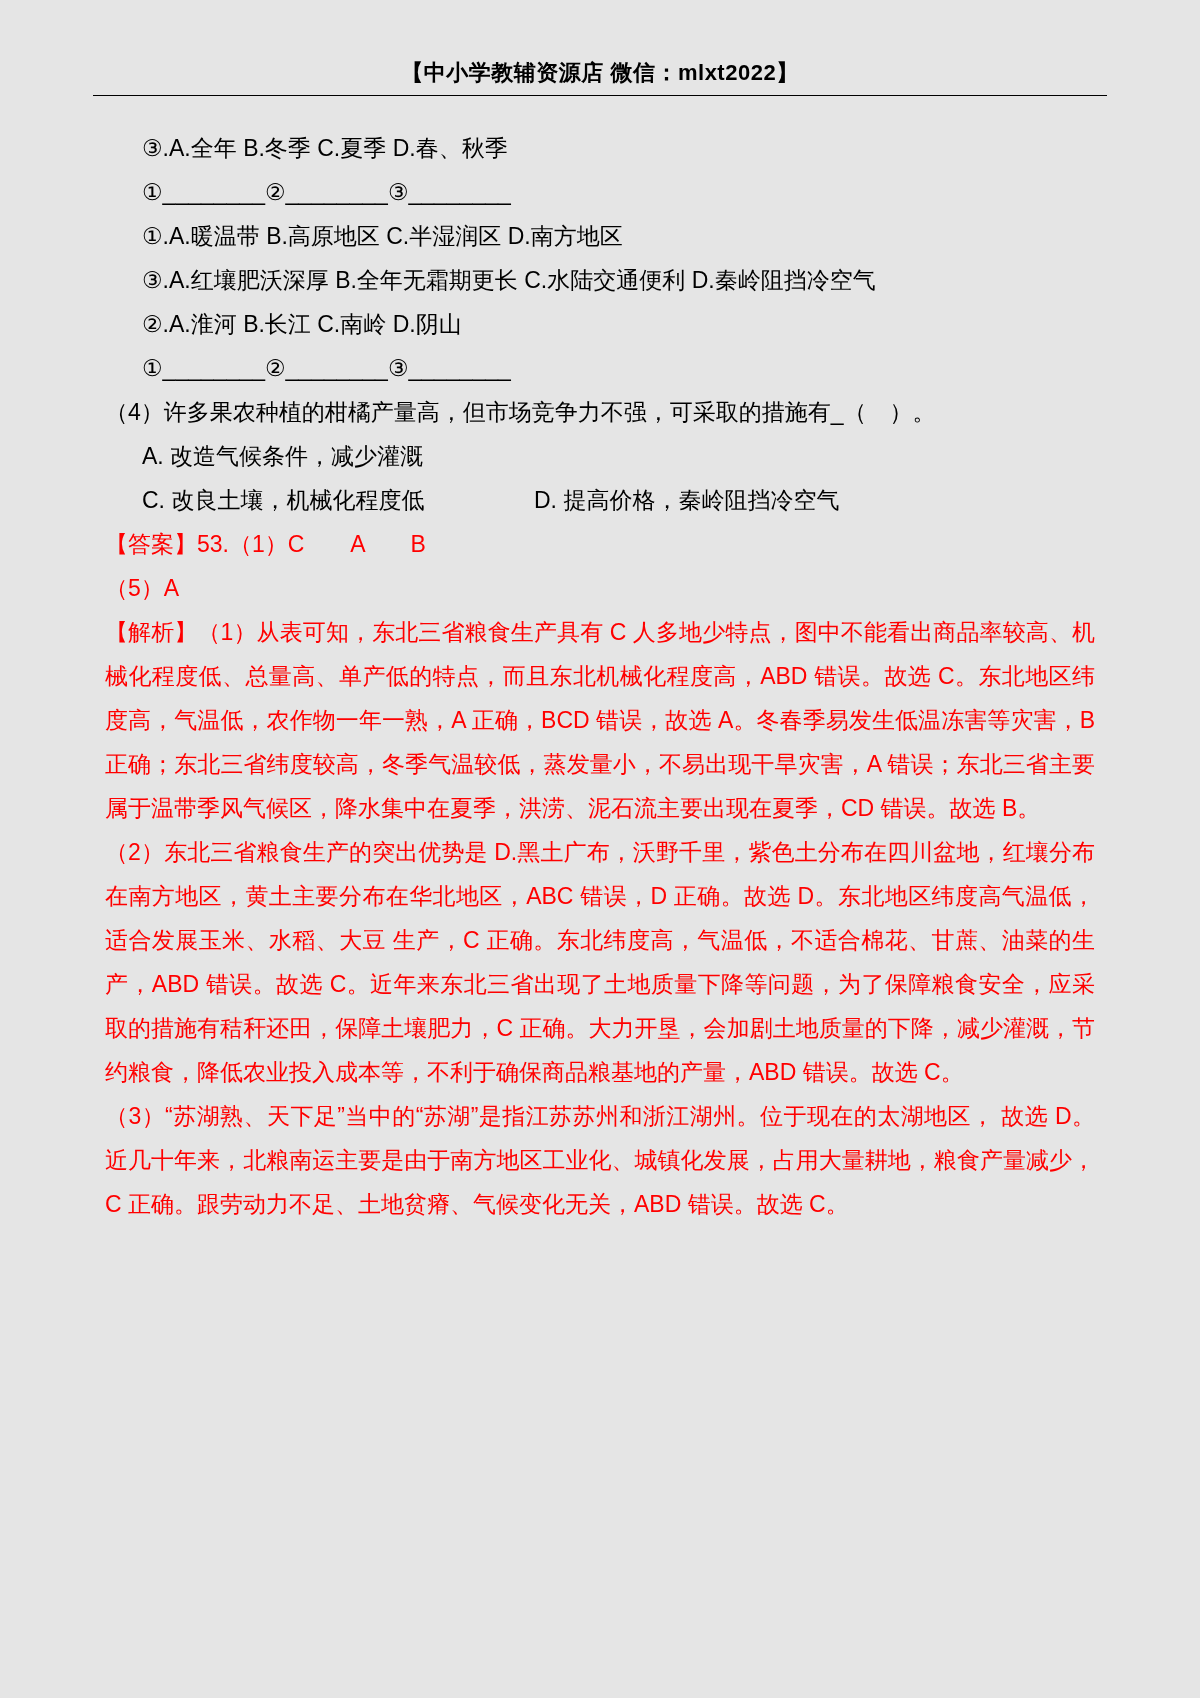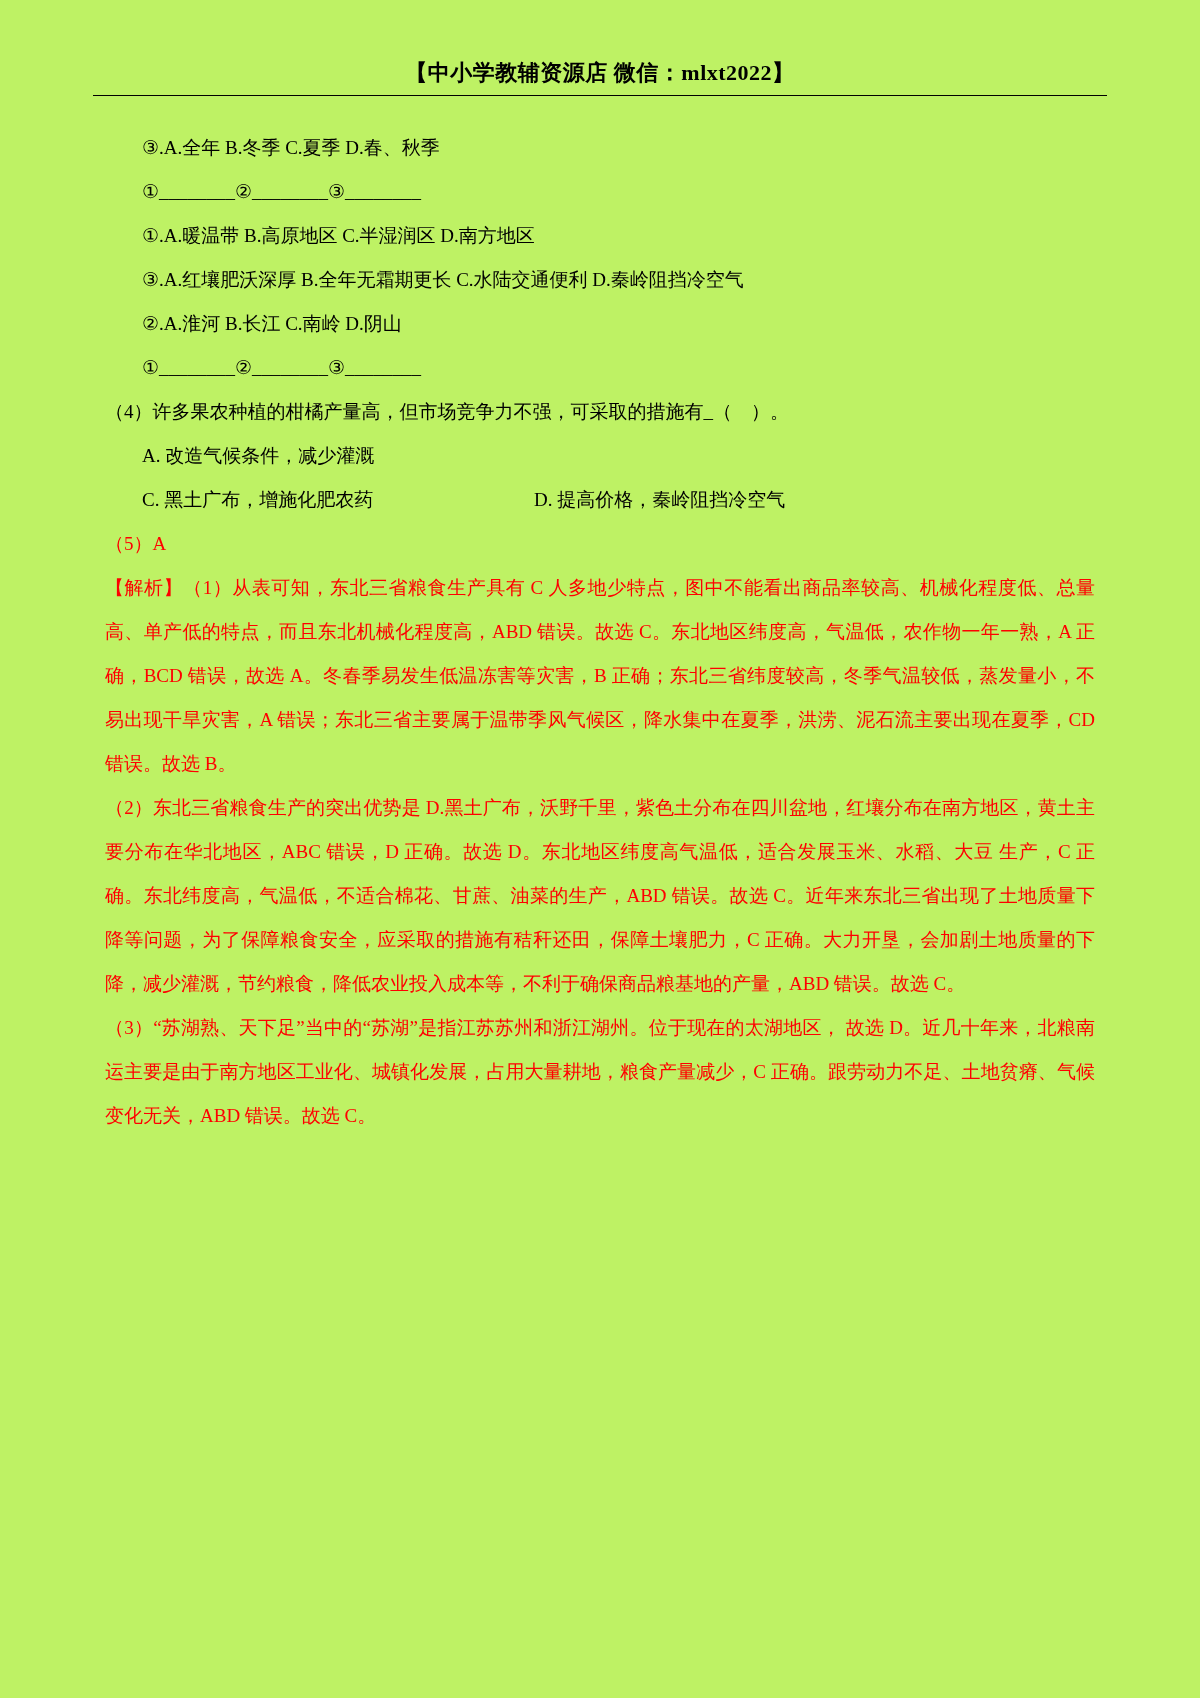--- a/index.html
+++ b/index.html
@@ -5,24 +5,24 @@
   html, body {
     margin: 0;
     padding: 0;
     background: #ffffff;
   }
   .page {
     position: relative;
     width: 1200px;
     height: 1698px;
     margin: 0 auto;
-    background: #bef264;
+    background: #e5e5e5;
     box-sizing: border-box;
     padding: 58px 105px 40px 105px;
-    font-family: Liberation Serif, serif;
+    font-family: Liberation Sans, sans-serif;
     color: #000000;
     overflow: hidden;
   }
   .doc-header {
     text-align: center;
   }
   .header-title {
     font-size: 22px;
     font-weight: bold;
     line-height: 30px;
@@ -31,21 +31,21 @@
   .header-rule {
     border: none;
     border-top: 1.6px solid #000000;
     margin: 7px -12px 0 -12px;
   }
   .doc-body {
     margin-top: 30px;
   }
   p.para {
     margin: 0;
-    font-size: 19px;
+    font-size: 23px;
     line-height: 44px;
     text-align: justify;
     white-space: pre-wrap;
     word-break: break-all;
     color: var(--body-black, #000000);
   }
   p.para.indent {
     padding-left: 37px;
   }
   p.para.red {
@@ -84,24 +84,25 @@
     <p class="para indent">③.A.红壤肥沃深厚 B.全年无霜期更长 C.水陆交通便利 D.秦岭阻挡冷空气</p>
     <p class="para indent">②.A.淮河 B.长江 C.南岭 D.阴山</p>
     <p class="para indent">①________②________③________</p>
 
     <p class="para">（4）许多果农种植的柑橘产量高，但市场竞争力不强，可采取的措施有_（　）。</p>
 
     <p class="para indent options-row">
       <span class="opt-left">A. 改造气候条件，减少灌溉</span>
     </p>
     <p class="para indent options-row">
-      <span class="opt-left">C. 黑土广布，增施化肥农药</span>
+      <span class="opt-left">C. 改良土壤，机械化程度低</span>
       <span class="opt-right">D. 提高价格，秦岭阻挡冷空气</span>
     </p>
 
+    <p class="para red">【答案】53.（1）C　　A　　B</p>
     <p class="para red">（5）A</p>
 
     <p class="para red">【解析】（1）从表可知，东北三省粮食生产具有 C 人多地少特点，图中不能看出商品率较高、机械化程度低、总量高、单产低的特点，而且东北机械化程度高，ABD 错误。故选 C。东北地区纬度高，气温低，农作物一年一熟，A 正确，BCD 错误，故选 A。冬春季易发生低温冻害等灾害，B 正确；东北三省纬度较高，冬季气温较低，蒸发量小，不易出现干旱灾害，A 错误；东北三省主要属于温带季风气候区，降水集中在夏季，洪涝、泥石流主要出现在夏季，CD 错误。故选 B。</p>
     <p class="para red">（2）东北三省粮食生产的突出优势是 D.黑土广布，沃野千里，紫色土分布在四川盆地，红壤分布在南方地区，黄土主要分布在华北地区，ABC 错误，D 正确。故选 D。东北地区纬度高气温低，适合发展玉米、水稻、大豆 生产，C 正确。东北纬度高，气温低，不适合棉花、甘蔗、油菜的生产，ABD 错误。故选 C。近年来东北三省出现了土地质量下降等问题，为了保障粮食安全，应采取的措施有秸秆还田，保障土壤肥力，C 正确。大力开垦，会加剧土地质量的下降，减少灌溉，节约粮食，降低农业投入成本等，不利于确保商品粮基地的产量，ABD 错误。故选 C。</p>
     <p class="para red">（3）“苏湖熟、天下足”当中的“苏湖”是指江苏苏州和浙江湖州。位于现在的太湖地区， 故选 D。近几十年来，北粮南运主要是由于南方地区工业化、城镇化发展，占用大量耕地，粮食产量减少，C 正确。跟劳动力不足、土地贫瘠、气候变化无关，ABD 错误。故选 C。</p>
 
   </main>
 
 </div>
 

